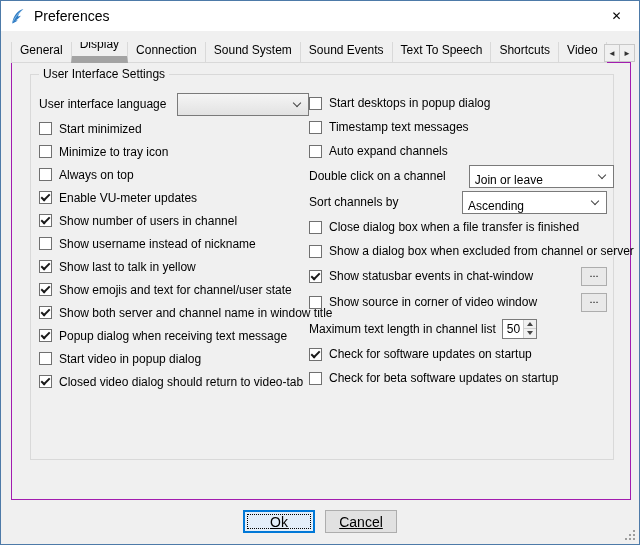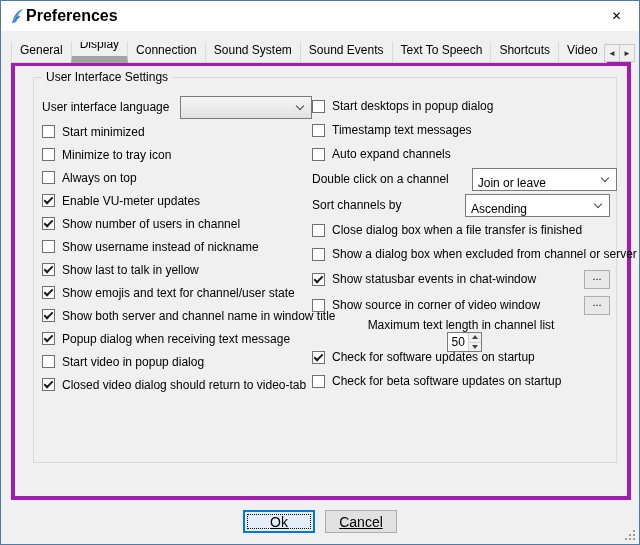--- a/index.html
+++ b/index.html
@@ -4,45 +4,45 @@
 <style>
   * { box-sizing: border-box; margin: 0; padding: 0; }
   html, body { width: 640px; height: 545px; }
   body { font-family: "Liberation Sans", sans-serif; font-size: 12px; color: #000; background: #fff; }
   :root { --accent: #0078d7; }
 
   .window { position: relative; width: 640px; height: 545px; background: #f0f0f0; border: 1px solid #4d7aa8; overflow: hidden; }
 
   .titlebar { position: absolute; top: 0; left: 0; right: 0; height: 30px; background: #fff; display: flex; align-items: center; }
   .app-icon { width: 17px; height: 17px; margin-left: 8px; flex: none; }
-  .title { font-size: 16px; font-weight: bold; }
+  .title { margin-left: 8px; font-size: 14px; }
   .close-btn { position: absolute; right: 0; top: 0; width: 45px; height: 29px; display: flex; align-items: center; justify-content: center; font-size: 12px; color: #000; cursor: default; }
 
-  .pane { position: absolute; left: 10px; top: 61px; width: 620px; height: 438px; background: #f0f0f0; border: 4px solid #a21caf; z-index: 1; }
+  .pane { position: absolute; left: 10px; top: 61px; width: 620px; height: 438px; background: #f0f0f0; border: 1px solid #a21caf; z-index: 1; }
 
   .tabbar { position: absolute; left: 10px; top: 41px; width: 596px; height: 21px; display: flex; align-items: flex-end; overflow: hidden; z-index: 2; }
   .tab { height: 19px; padding: 12px 8px; background: #f0f0f0; border: 1px solid #d9d9d9; display: flex; align-items: center; margin-left: -1px; white-space: nowrap; }
   .tab:first-child { margin-left: 0; }
   .tab.active { height: 21px; border-bottom: 7px solid #a3a3a3; background: #f0f0f0; position: relative; z-index: 3; box-shadow: inset 0 2px 0 #fcfcfc; }
   .tab-scroller { position: absolute; right: 4px; top: 43px; display: flex; z-index: 4; }
   .scroll-btn { width: 16px; height: 18px; border: 1px solid #c8c8c8; background: #f0f0f0; display: flex; align-items: center; justify-content: center; font-size: 8px; color: #333; margin-left: -1px; }
 
   .groupbox { position: absolute; left: 18px; top: 11px; width: 584px; height: 386px; border: 1px solid #d9d9d9; }
   .group-title { position: absolute; top: -8px; left: 8px; background: #f0f0f0; padding: 0 4px; }
 
   .col-left  { position: absolute; left: 8px;   top: 16px; width: 270px; }
   .col-right { position: absolute; left: 278px; top: 16px; width: 298px; }
 
   .row { display: flex; align-items: center; }
   .lang-row { height: 26px; }
   .cbrow { height: 23px; }
   .col-right .cbrow { height: 24px; }
   .combo-row { height: 26px; gap: 23px; }
   .dots-row { height: 26px; }
-  .spin-row { height: 27px; flex-direction: column; }
+  .spin-row { height: 27px; }
   .lbl, .cblabel { white-space: nowrap; }
   .grow { flex: 1; }
 
   .checkbox { width: 13px; height: 13px; background: #fff; border: 1px solid #707070; margin-right: 7px; position: relative; flex: none; }
   .checkbox.checked::after { content: ""; position: absolute; left: 1px; top: 2px; width: 7px; height: 3px; border-left: 2px solid #1a1a1a; border-bottom: 2px solid #1a1a1a; transform: rotate(-45deg); }
 
   .combo { height: 23px; background: #fff; border: 1px solid #7a7a7a; display: flex; align-items: flex-end; position: relative; padding-left: 5px; flex: none; }
   .lang-combo { width: 132px; background: linear-gradient(#f5f5f5, #e2e2e2); }
   .col-right .combo { width: 145px; margin-left: auto; }
   .combo-val { white-space: nowrap; overflow: hidden; padding-right: 18px; }

